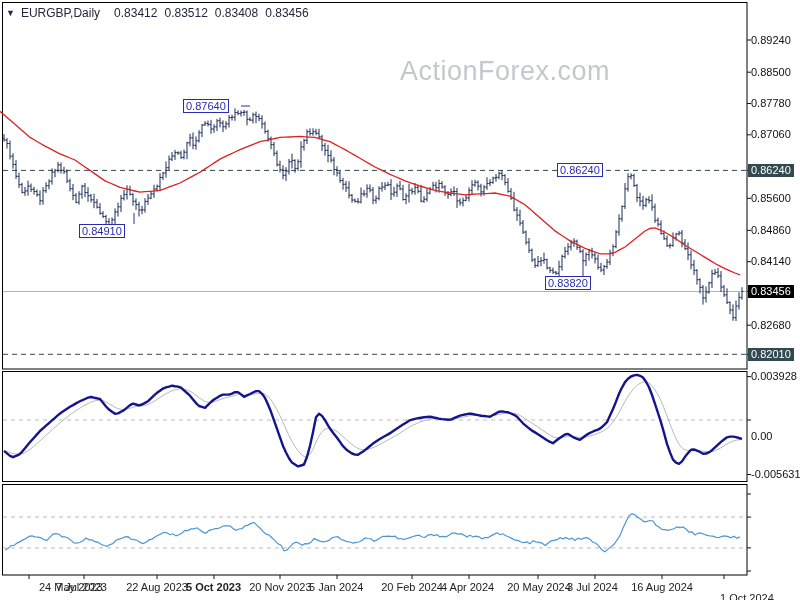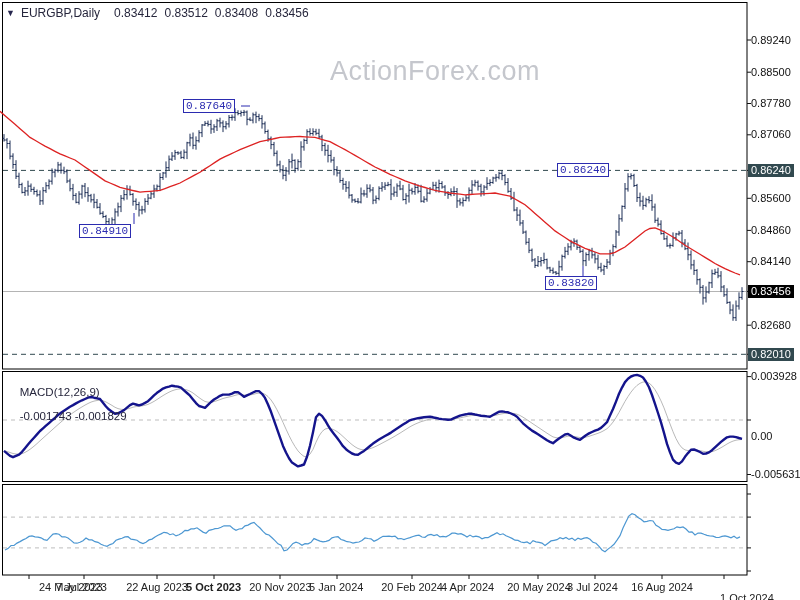--- a/index.html
+++ b/index.html
@@ -5,28 +5,28 @@
   html,body{margin:0;padding:0;background:#e9e9e9;}
   .root{position:relative;width:800px;height:600px;background:#ffffff;
         font-family:"Liberation Sans",sans-serif;overflow:hidden;}
   .chart-canvas{position:absolute;left:0;top:0;width:800px;height:600px;}
   .info-bar{position:absolute;left:6px;top:6px;display:flex;align-items:center;
             font-size:12px;color:#26263c;white-space:pre;}
   .info-bar .tri{font-size:9px;color:#26264e;margin-right:6px;}
   .info-bar .sym{margin-right:14px;}
   .info-bar .num{margin-right:7px;}
   .ind-label{position:absolute;left:7px;font-size:11.5px;color:#26263c;white-space:pre;}
-  .watermark{position:absolute;left:330px;top:56px;width:350px;
+  .watermark{position:absolute;left:330px;top:56px;width:350px;text-align:center;
              font-size:27px;color:#c5c7cd;letter-spacing:0.5px;}
   .ax-label{position:absolute;left:751px;font-size:11px;color:#111;line-height:13px;height:13px;}
   .ax-label.hl-level{left:748px;background:#31494f;color:#fff;padding:0 3px;}
   .ax-label.hl-current{left:748px;background:#000;color:#fff;padding:0 3px;}
   .date-label{position:absolute;top:581px;font-size:11px;color:#222;white-space:nowrap;}
   .anno{position:absolute;border:1px solid #2b2bb0;background:#fff;color:#2b2bb0;
-        font-size:11px;line-height:12px;height:12px;padding:0 2px;z-index:5;font-family:Liberation Mono, monospace;}
+        font-size:11px;line-height:12px;height:12px;padding:0 2px;z-index:5;}
   .price-axis,.macd-axis,.rsi-axis{position:absolute;left:748px;width:48px;}
   .price-axis{top:0;height:370px;}
   .macd-axis{top:370px;height:113px;}
   .rsi-axis{top:483px;height:95px;}
   .date-axis{position:absolute;left:0;top:576px;width:800px;height:24px;}
 </style>
 </head>
 <body>
 
 <div class="root">
@@ -85,25 +85,20 @@
     <span class="tri">▼</span>
     <span class="sym">EURGBP,Daily</span>
     <span class="num">0.83412</span>
     <span class="num">0.83512</span>
     <span class="num">0.83408</span>
     <span class="num">0.83456</span>
   </div>
 
   <div class="watermark">ActionForex.com</div>
 
-  <div class="ind-label" style="top:374px;">
-    <span>MACD(12,26,9)</span>
-    <span> </span>
-    <span>-0.001743 -0.001829</span>
-  </div>
 
   <div class="price-axis" id="priceAxis">
       <span class="ax-label" style="position: absolute; top: 33.5px; left: 3px;">0.89240</span>
       <span class="ax-label" style="position: absolute; top: 65.6739px; left: 3px;">0.88500</span>
       <span class="ax-label" style="position: absolute; top: 96.9783px; left: 3px;">0.87780</span>
       <span class="ax-label" style="position: absolute; top: 128.283px; left: 3px;">0.87060</span>
       <span class="ax-label hl-level" style="position: absolute; top: 163.935px; left: 0px;">0.86240</span>
       <span class="ax-label" style="position: absolute; top: 191.761px; left: 3px;">0.85600</span>
       <span class="ax-label" style="position: absolute; top: 223.935px; left: 3px;">0.84860</span>
       <span class="ax-label" style="position: absolute; top: 255.239px; left: 3px;">0.84140</span>

